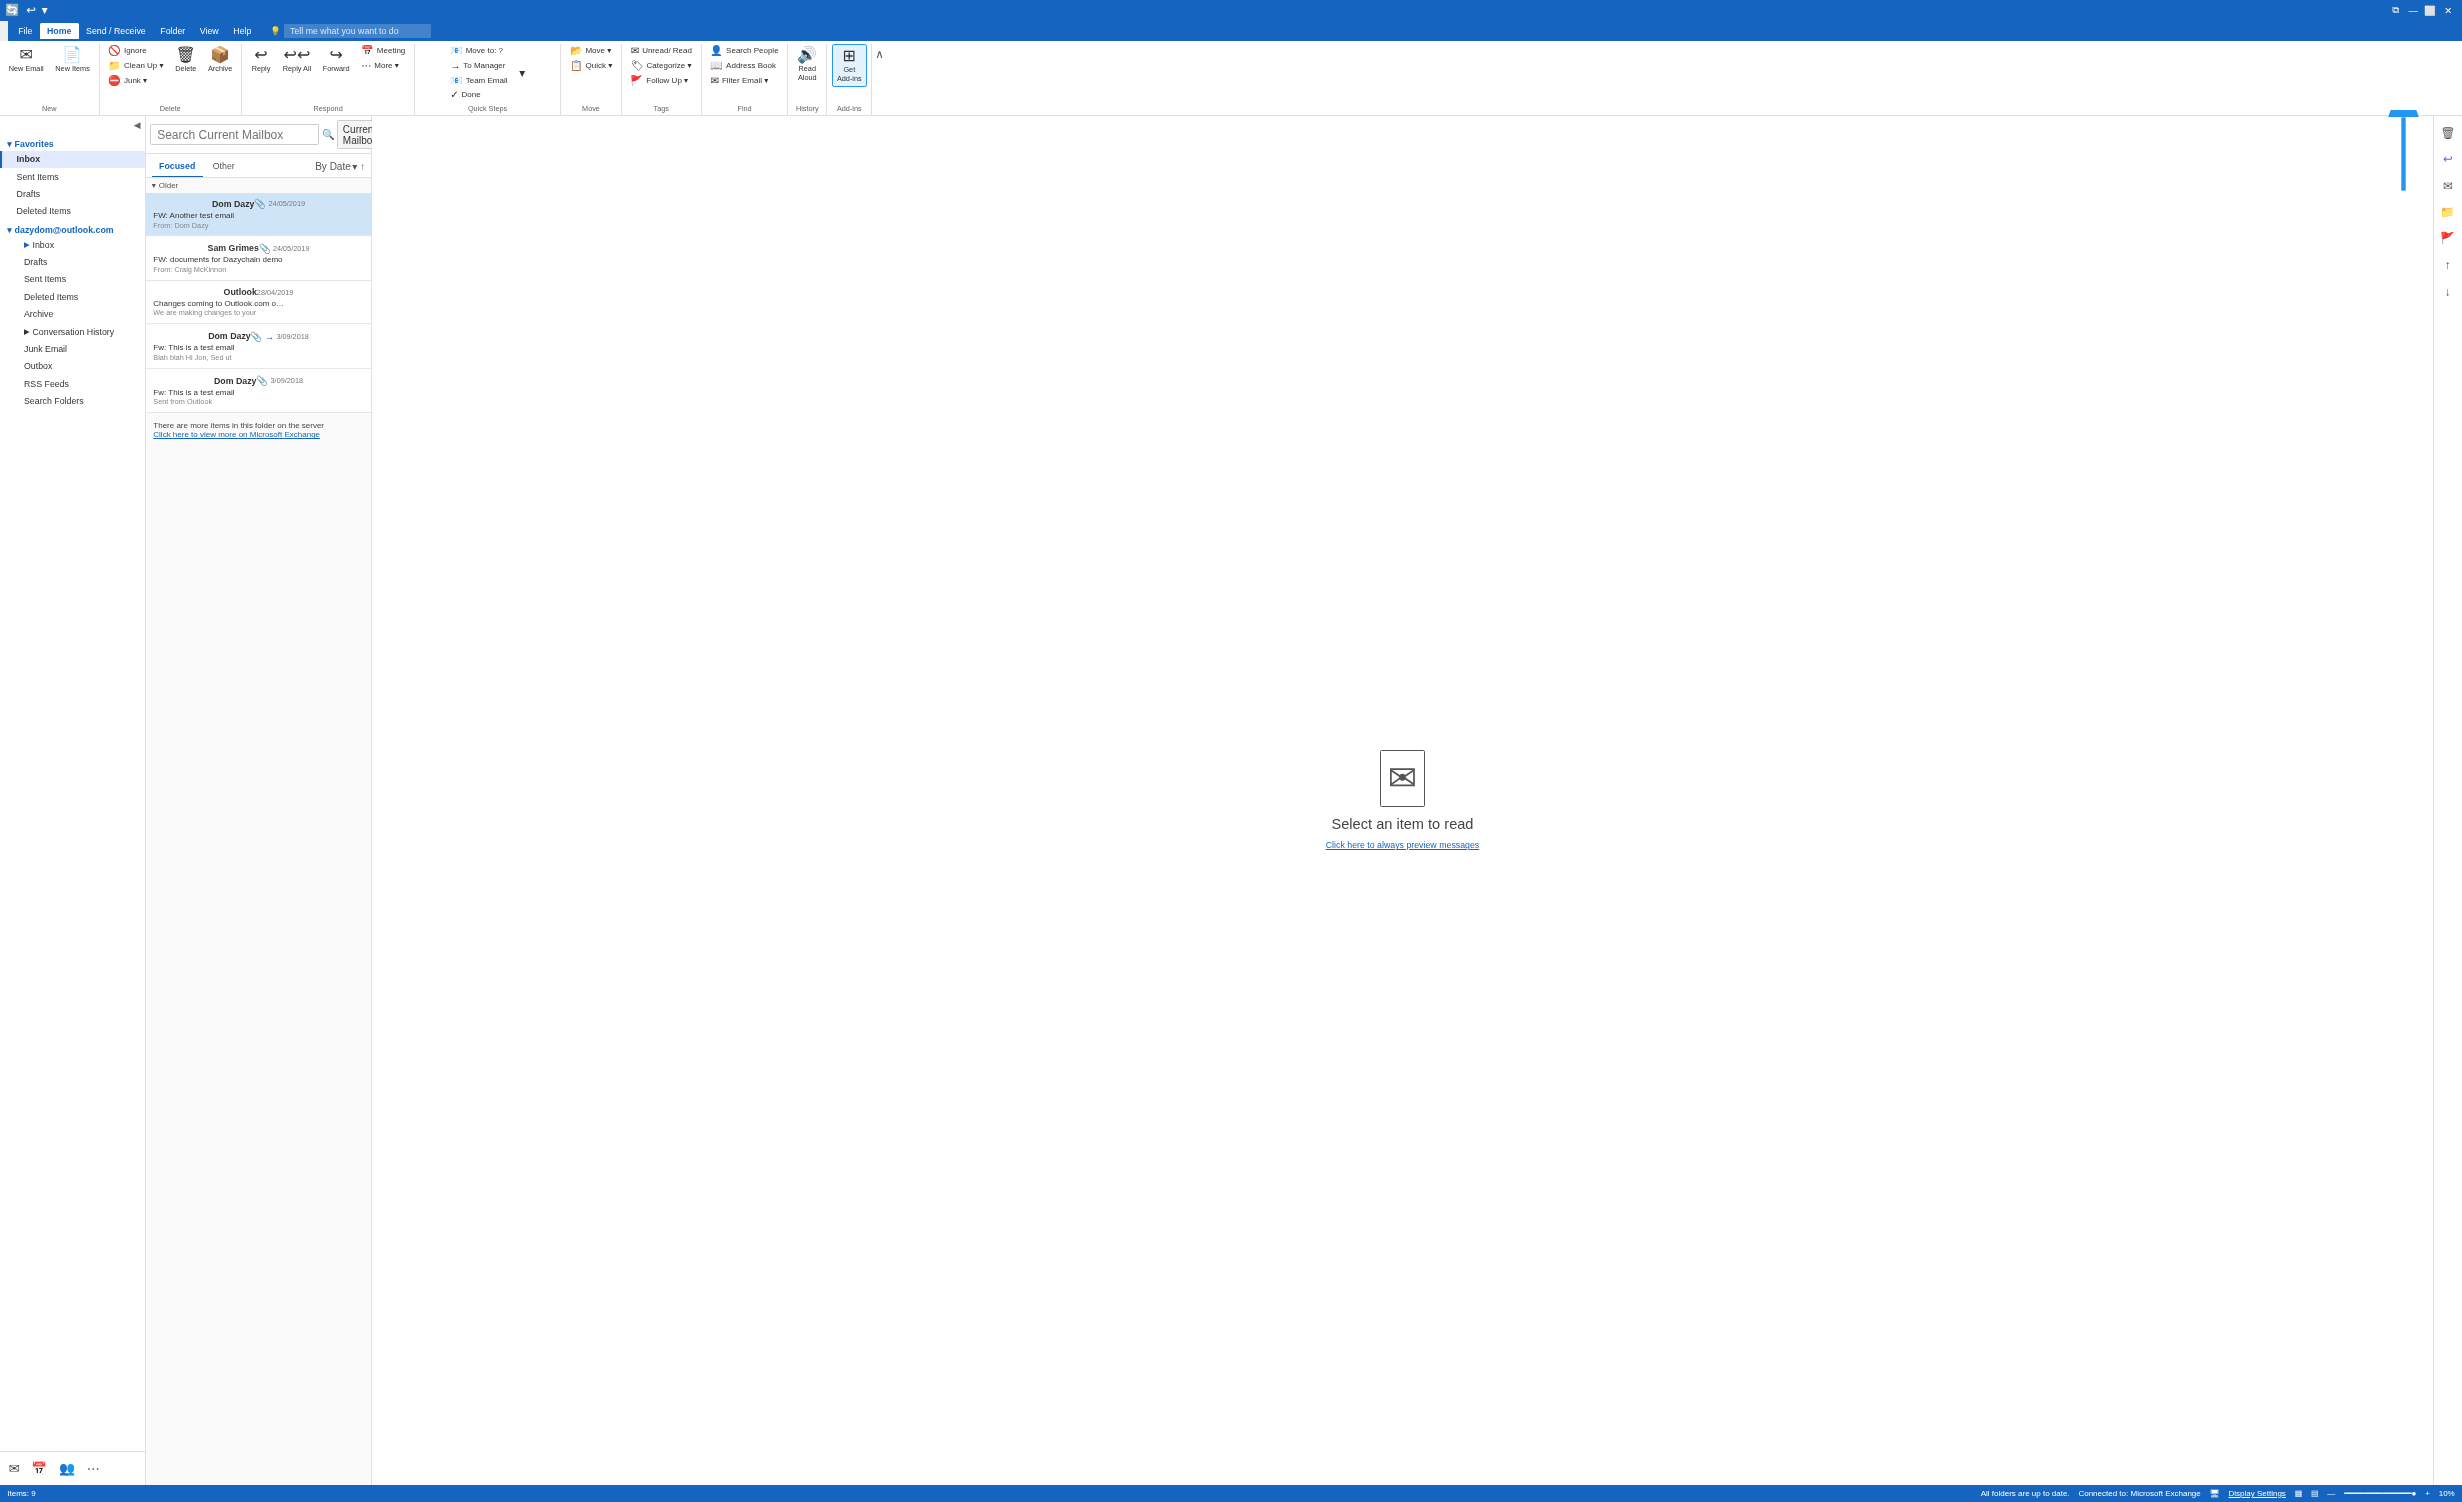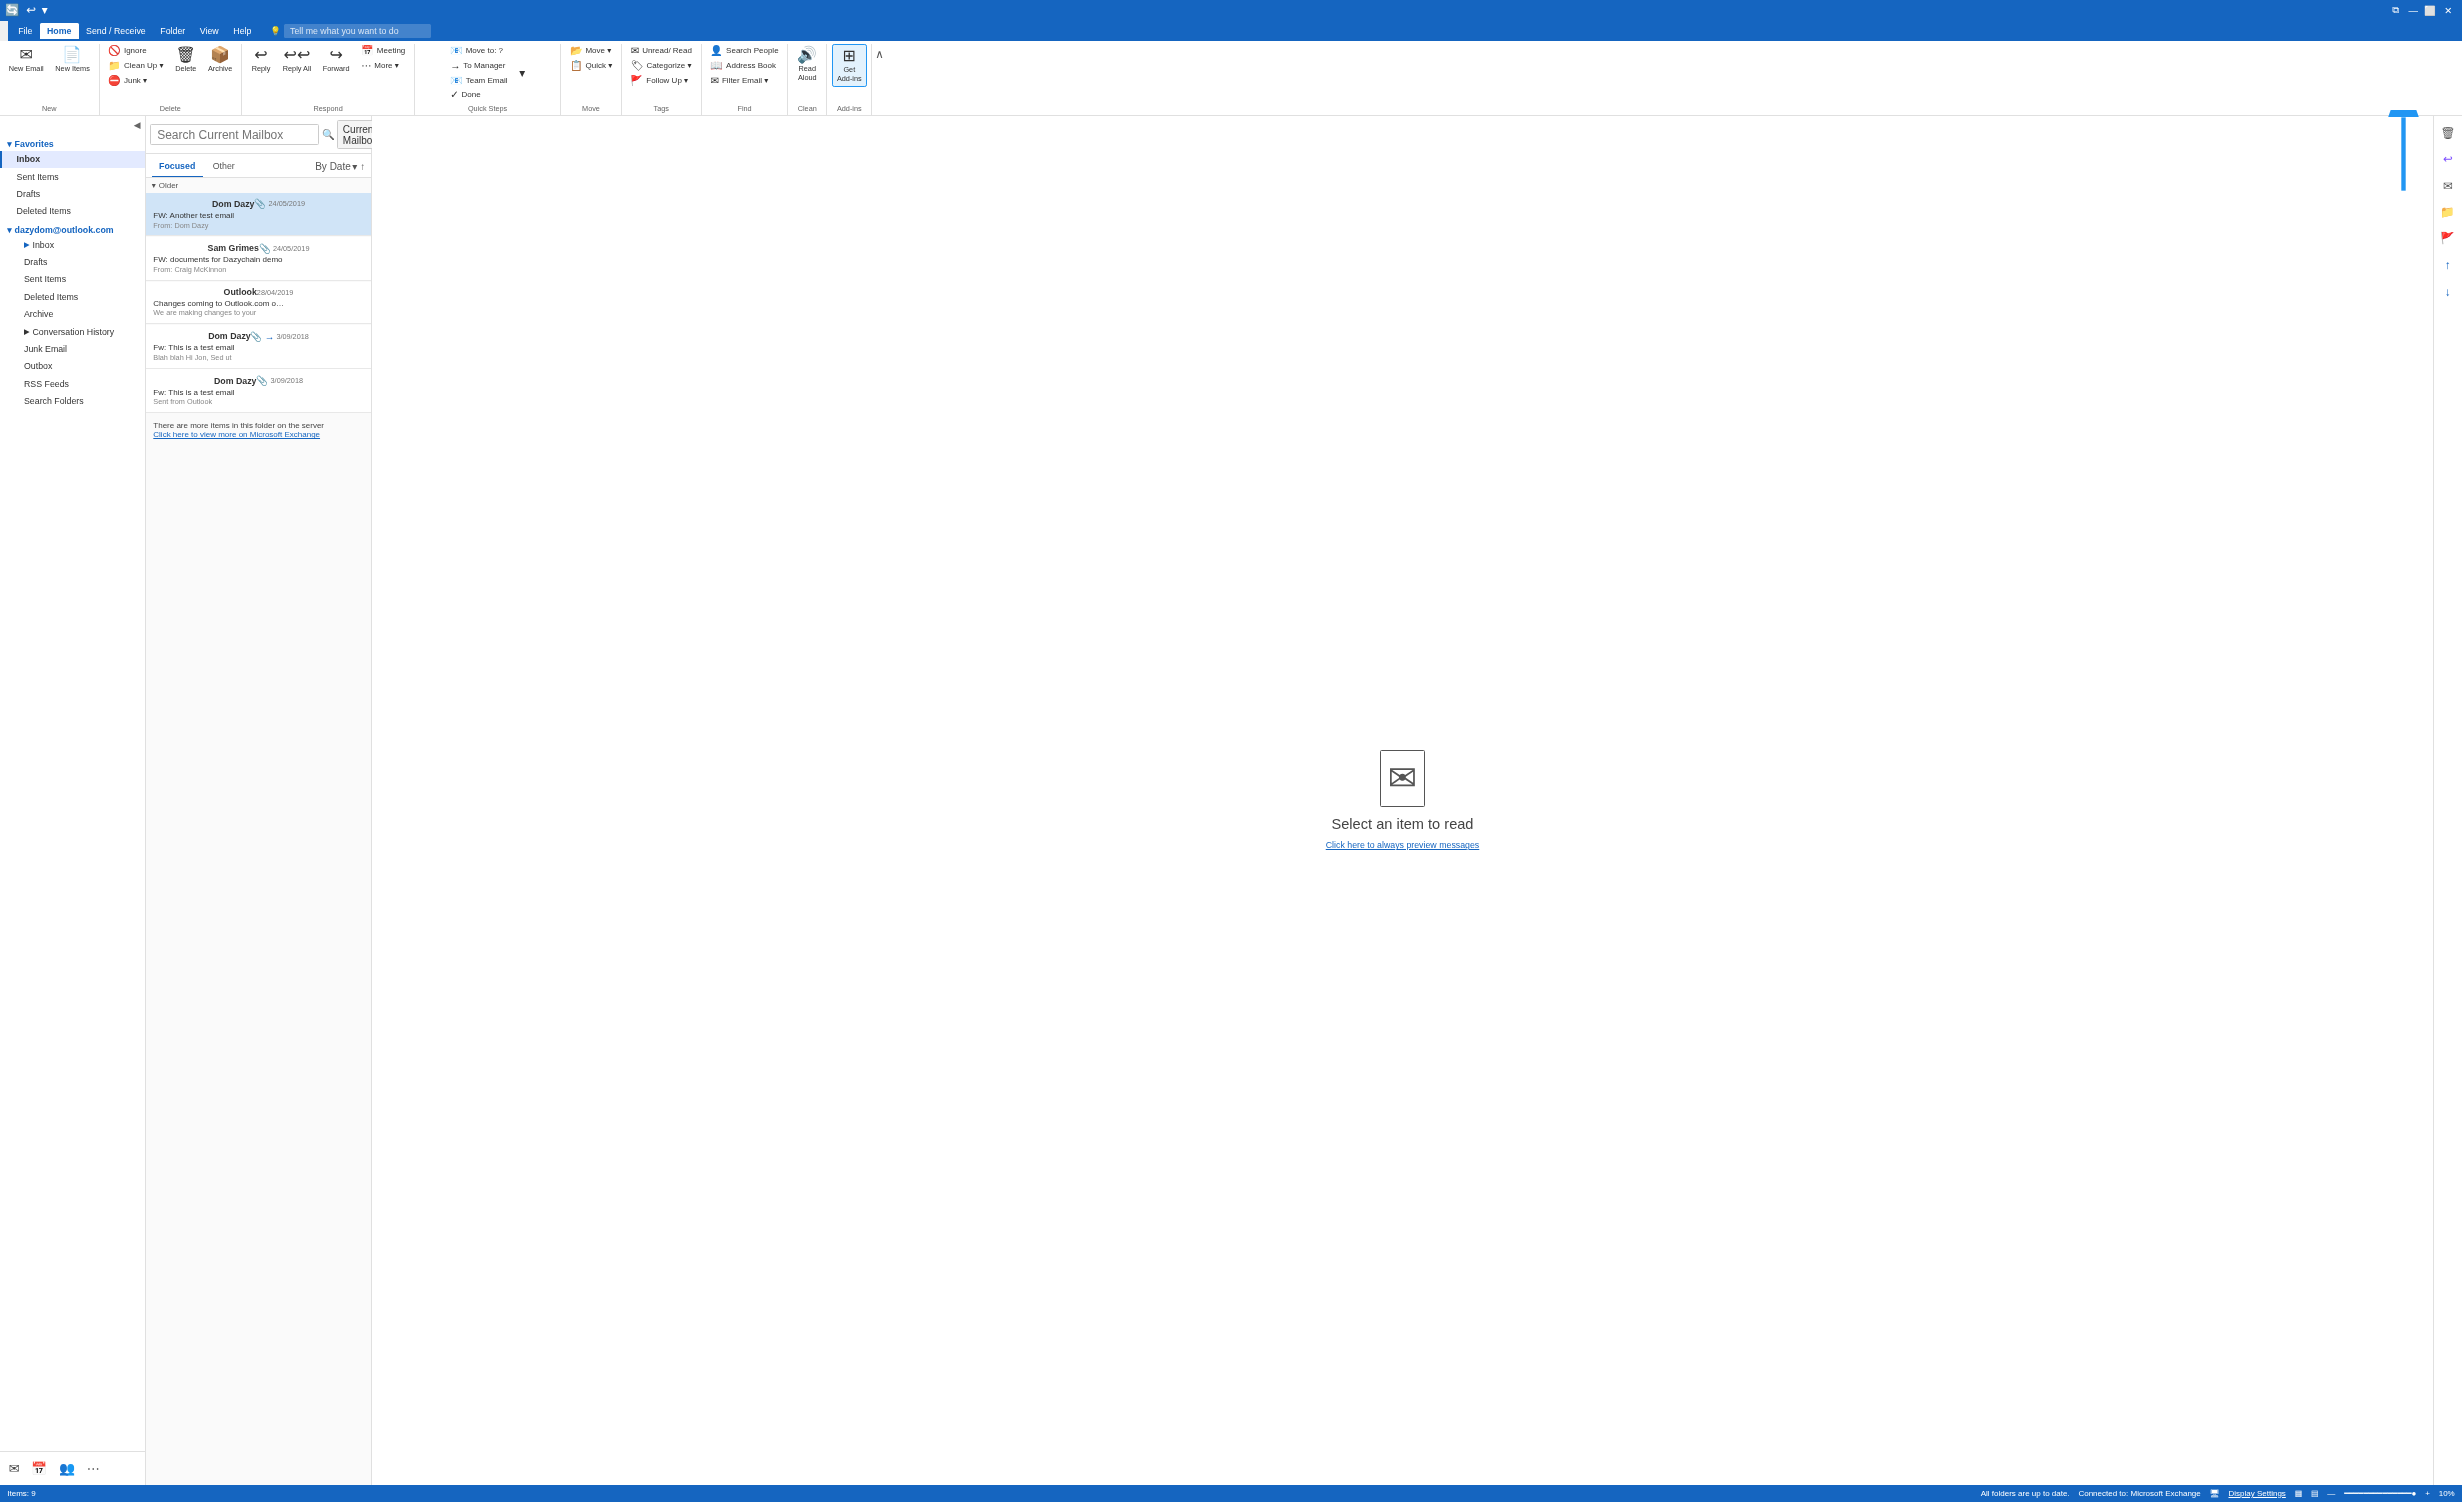--- a/index.html
+++ b/index.html
@@ -509,21 +509,21 @@
     <span class="ribbon-group-label">Find</span>
   </div>
 
   <div class="ribbon-group">
     <div class="ribbon-group-content">
       <button class="ribbon-btn">
         <span class="btn-icon">🔊</span>
         <span class="btn-label">Read<br>Aloud</span>
       </button>
     </div>
-    <span class="ribbon-group-label">Clean</span>
+    <span class="ribbon-group-label">History</span>
   </div>
 
   <div class="ribbon-group">
     <div class="ribbon-group-content">
       <button class="ribbon-btn highlighted">
         <span class="btn-icon">⊞</span>
         <span class="btn-label">Get<br>Add-ins</span>
       </button>
     </div>
     <span class="ribbon-group-label">Add-ins</span>

